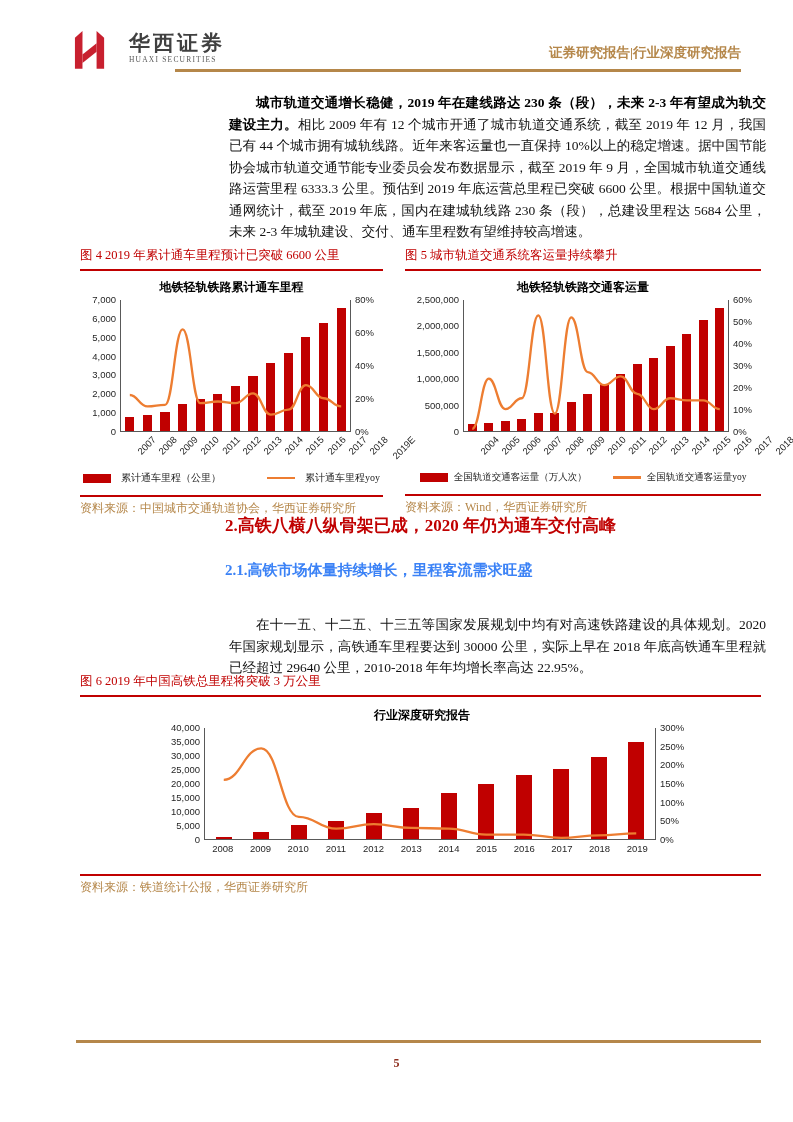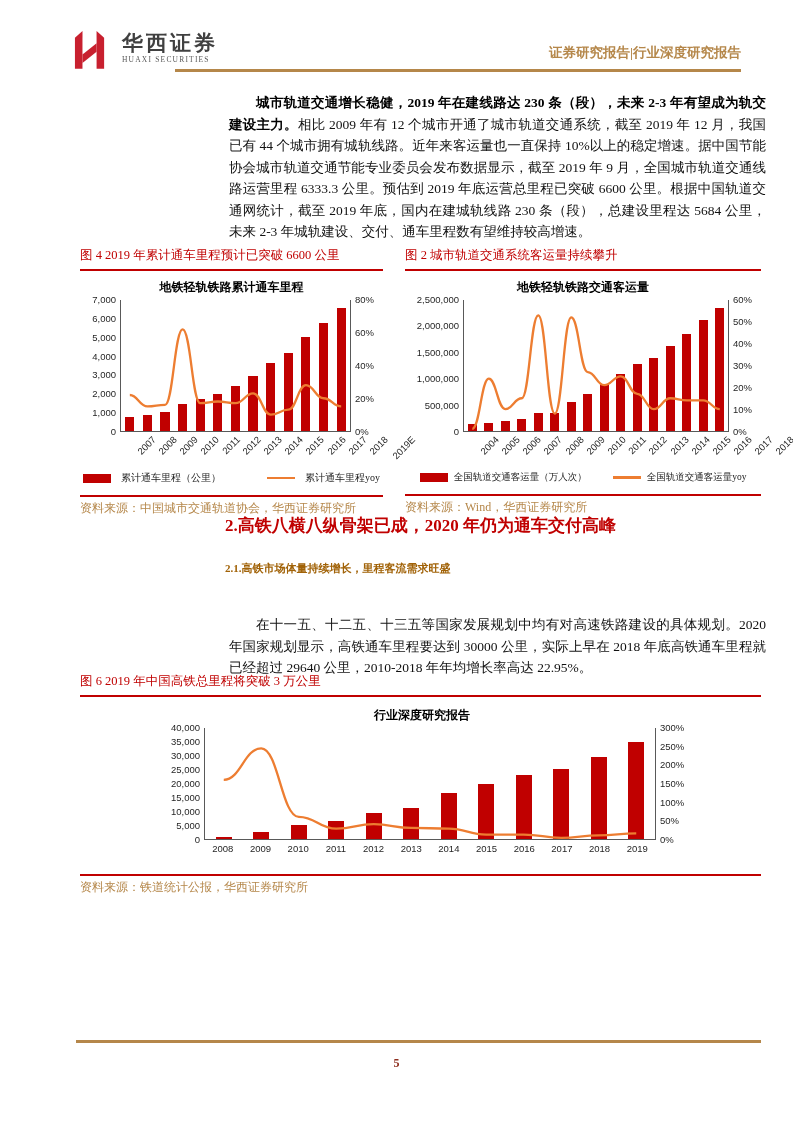--- a/index.html
+++ b/index.html
@@ -2,36 +2,36 @@
 <html><head>
 <meta charset="utf-8">
 <style>
   * { margin:0; padding:0; box-sizing:border-box; }
   html,body { background:#ffffff; }
   .page {
     position:relative; width:793px; height:1122px; margin:0 auto; background:#fff;
     font-family:"Liberation Serif","DejaVu Serif",serif; color:#1a1a1a; overflow:hidden;
   }
   
-  .hdr-logo { position:absolute; left:74px; top:27px; display:flex; align-items:center; gap:16px; }
+  .hdr-logo { position:absolute; left:74px; top:27px; display:flex; align-items:center; gap:23px; }
   .logo-mark { width:32px; height:42px; }
   .logo-cn { font-size:21px; font-weight:bold; color:#404040; letter-spacing:3px; line-height:24px; }
   .logo-en { font-size:7.5px; color:#595959; letter-spacing:1.2px; line-height:10px; }
   .report-type { position:absolute; right:52px; top:44px; color:#b5874a; font-weight:bold; font-size:13.5px; }
   .hdr-rule { position:absolute; left:175px; right:52px; top:69px; height:2.5px; background:#b5874a; }
   
   .para { position:absolute; left:229px; width:537px; font-size:13.5px; line-height:21.5px;
           text-align:justify; text-indent:2em; color:#111; }
   .para b { font-weight:bold; color:#000; }
   #p1 { top:92px; }
   #p2 { top:601px;margin-top:13px; }
   #p3 { top:976px; }
   
   .h2  { position:absolute; left:225px; top:514px; font-size:17px; font-weight:bold; color:#c00000; }
-  .h21 { position:absolute; left:225px; top:561px; font-size:11px; font-weight:bold; color:#a16207; }
+  .h21 { position:absolute; left:225px; top:561px; font-size:15px; font-weight:bold; color:#3b82f6; }
   
   .figrow { position:absolute; left:80px; top:246px; width:681px; display:flex; gap:22px; }
   .figure { display:flex; flex-direction:column; }
   #fig4 { width:303px; }
   #fig5 { width:356px; }
   #fig6 { position:absolute; left:80px; top:672px; width:681px; }
   .fig-caption { font-size:12.5px; font-weight:normal; color:#c00000; line-height:18px; }
   .caption-rule { height:2px; background:#c00000; margin-top:5px; }
   .fig-rule { height:2px; background:#c00000; }
   .fig-source { font-size:12px; color:#b5874a; margin-top:4px; line-height:15px; }
@@ -214,21 +214,21 @@
           <span class="gap"></span>
           <span class="sw-line" style="background: rgb(237, 125, 49);"></span>
           <span class="legend-label">累计通车里程yoy</span>
         </div>
       </div>
       <div class="fig-rule"></div>
       <div class="fig-source">资料来源：中国城市交通轨道协会，华西证券研究所</div>
     </div>
 
     <div class="figure" id="fig5">
-      <div class="fig-caption">图 2  城市轨道交通系统客运量持续攀升</div>
+      <div class="fig-caption">图 5  城市轨道交通系统客运量持续攀升</div>
       <div class="caption-rule"></div>
       <div class="chart" style="--lw:58px; --rw:32px; --ph:132px">
         <div class="chart-title">地铁轻轨铁路交通客运量</div>
         <div class="chart-body">
           <div class="y-axis y-left">
               <span>2,500,000</span>
               <span>2,000,000</span>
               <span>1,500,000</span>
               <span>1,000,000</span>
               <span>500,000</span>

